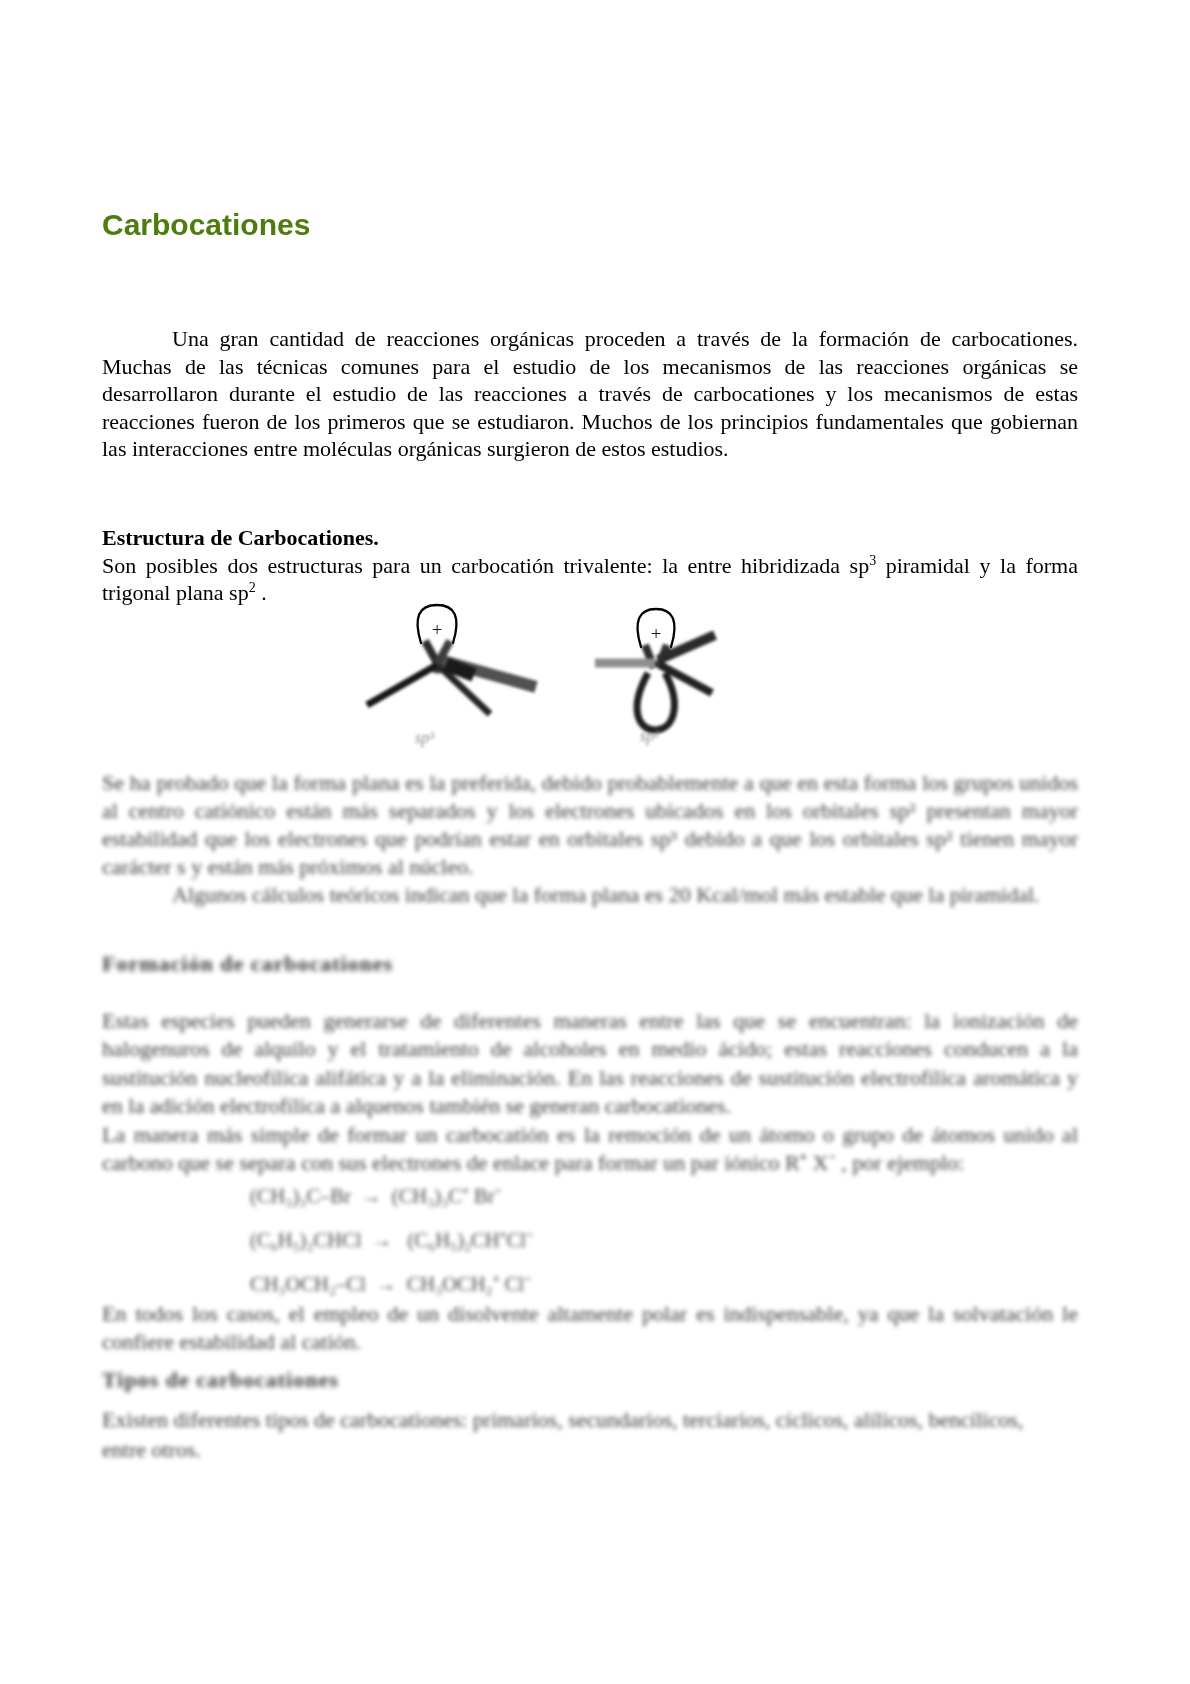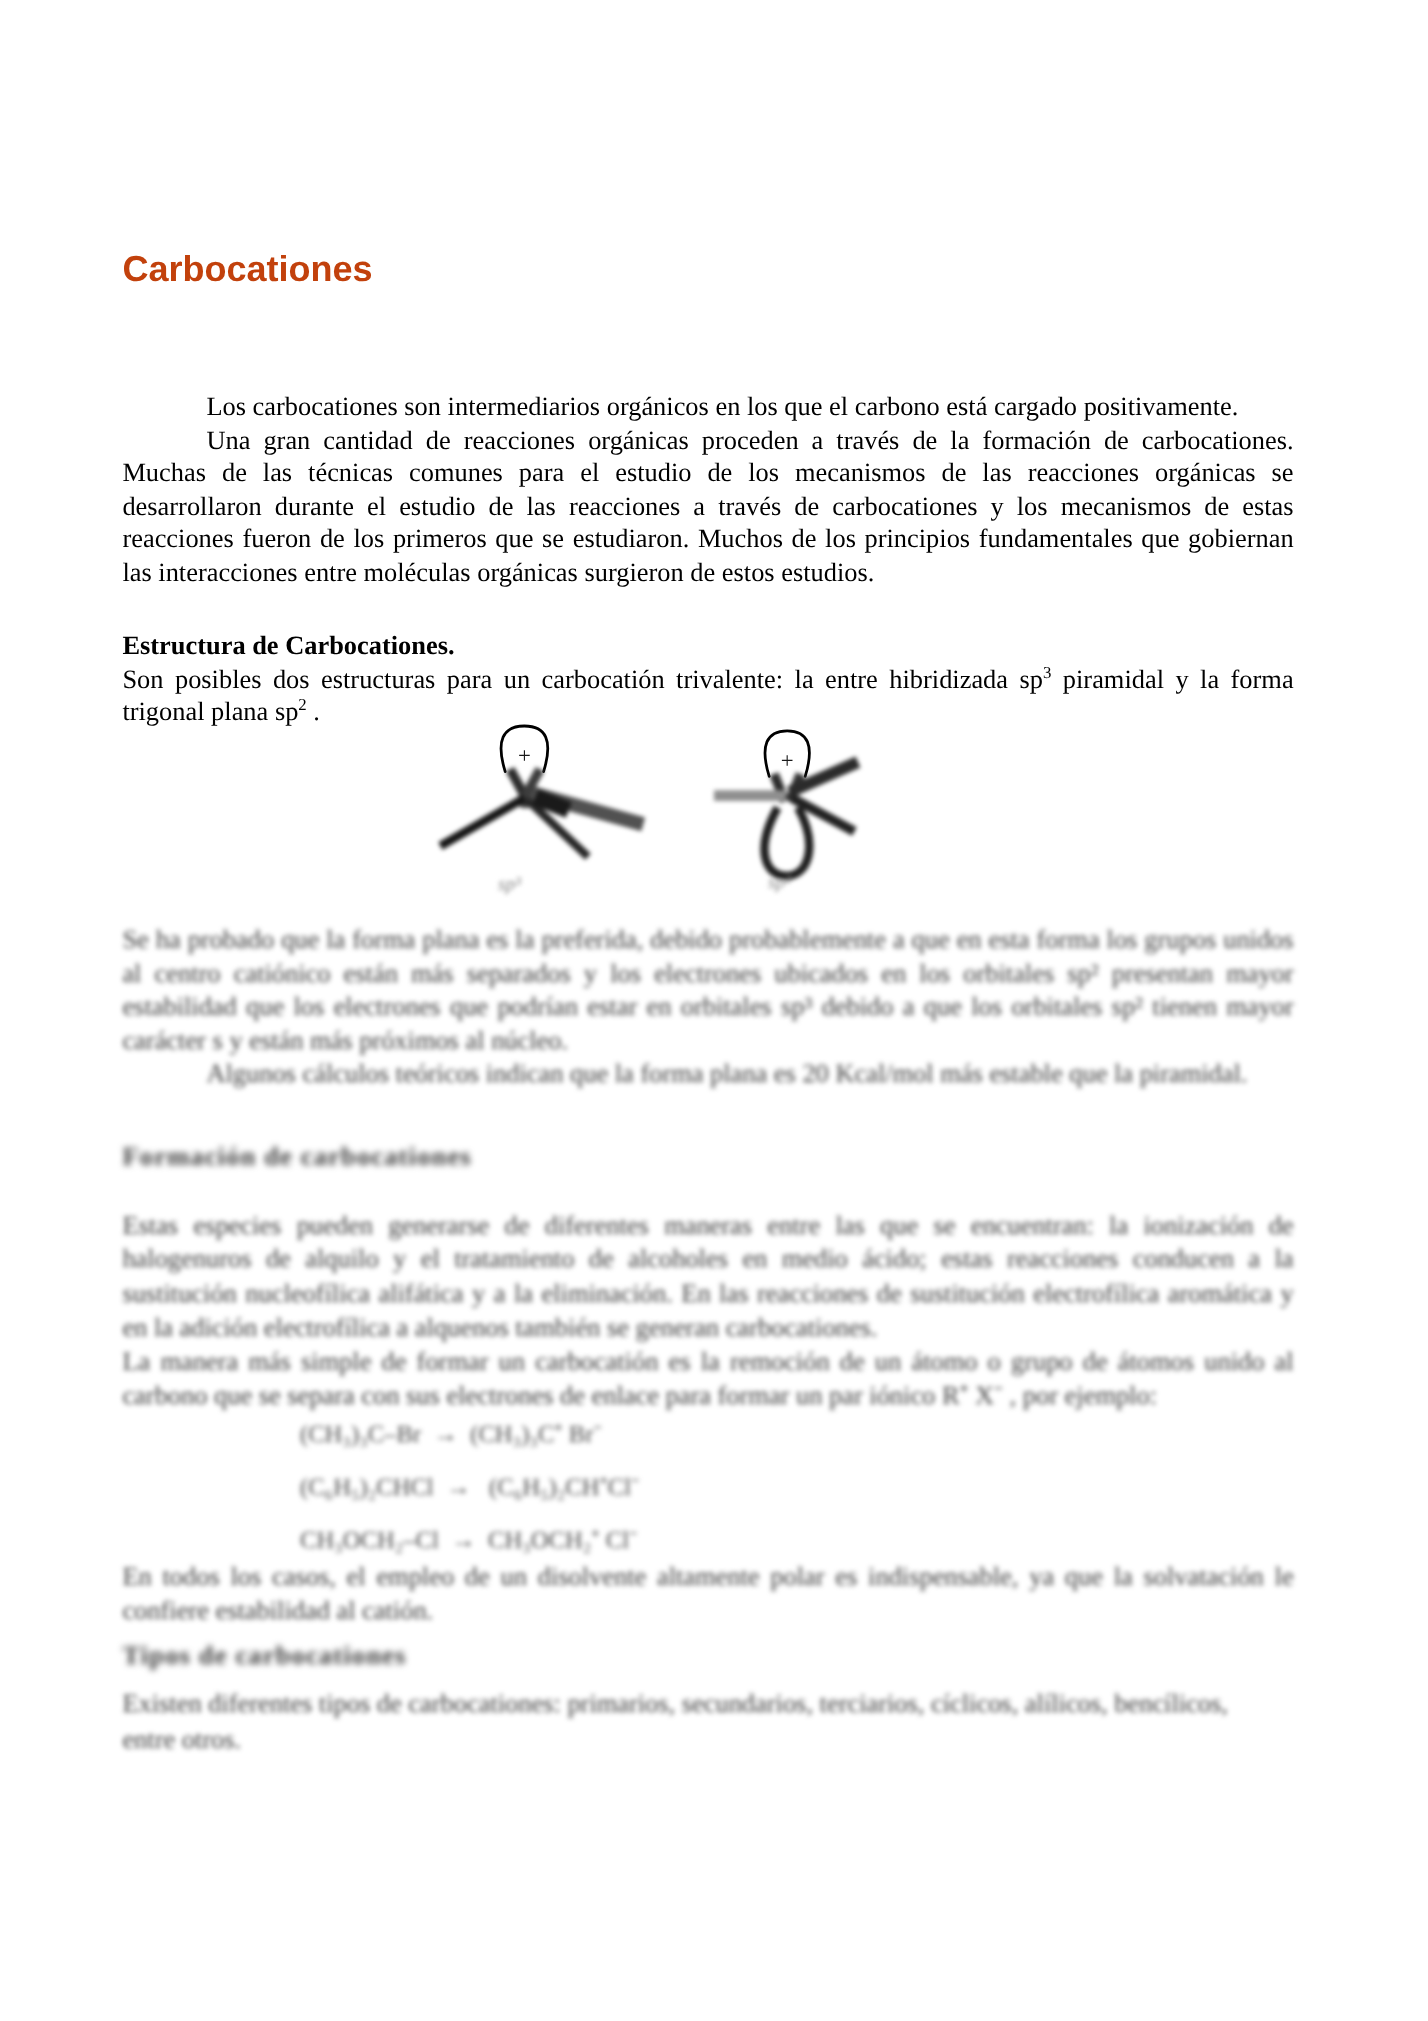--- a/index.html
+++ b/index.html
@@ -11,21 +11,21 @@
     color:#000;
     overflow:hidden;
   }
   .abs{position:absolute;}
   .title{
     font-family:"Liberation Sans", sans-serif;
     font-weight:bold;
     font-size:30px;
     line-height:34px;
     margin:0;
-    color:#c2410c;
+    color:#4d7c0f;
   }
   .body-text{font-size:22px;line-height:27.6px;}
   .body-text p{margin:0;}
   .j{text-align:justify;}
   .ind{text-indent:70px;}
   h2.sec{
     font-size:22px;line-height:27.6px;font-weight:bold;margin:0;
     font-family:"Liberation Serif", serif;
   }
   sup.small{font-size:14px;line-height:0;}
@@ -59,21 +59,20 @@
   }
 </style>
 </head>
 <body>
 
 <div class="page">
 
   <h1 class="abs title" style="left:102px;top:208px;">Carbocationes</h1>
 
   <div class="abs body-text" style="left:102px;top:325px;width:976px;">
-    <p class="j ind">Los carbocationes son intermediarios orgánicos en los que el carbono está cargado positivamente.</p>
     <p class="j ind">Una gran cantidad de reacciones orgánicas proceden a través de la formación de carbocationes. Muchas de las técnicas comunes para el estudio de los mecanismos de las reacciones orgánicas se desarrollaron durante el estudio de las reacciones a través de carbocationes y los mecanismos de estas reacciones fueron de los primeros que se estudiaron. Muchos de los principios fundamentales que gobiernan las interacciones entre moléculas orgánicas surgieron de estos estudios.</p>
   </div>
 
   <div class="abs body-text" style="left:102px;top:524px;width:976px;">
     <h2 class="sec">Estructura de Carbocationes.</h2>
     <p class="j"><span>Son posibles dos estructuras para un carbocatión trivalente: la entre hibridizada  sp</span><sup class="small">3</sup><span> piramidal y la forma trigonal plana sp</span><sup class="small">2</sup><span> .</span></p>
   </div>
 
   <svg class="abs" style="left:340px;top:565px;" width="220" height="200" viewBox="0 0 220 200">
     <path d="M 81 78 C 73 52, 79 40, 97 40 C 115 40, 121 52, 113 78" fill="none" stroke="#000" stroke-width="2.3" stroke-linecap="round"></path>

